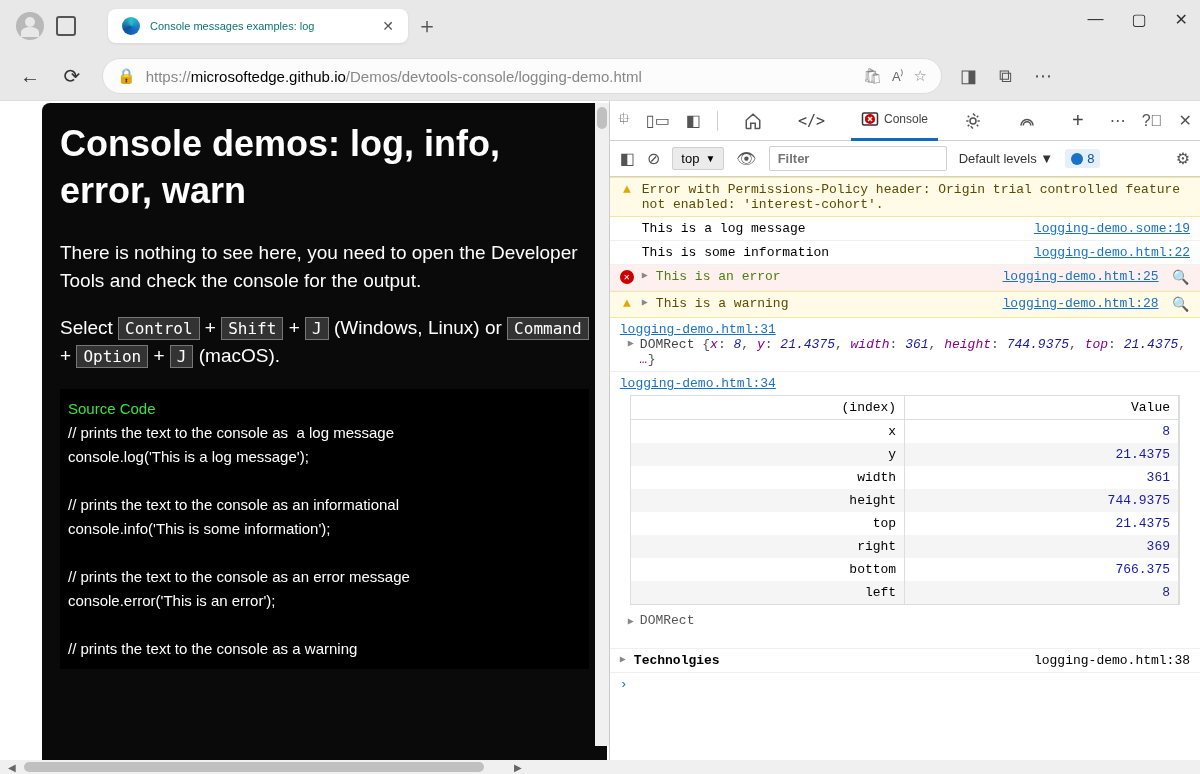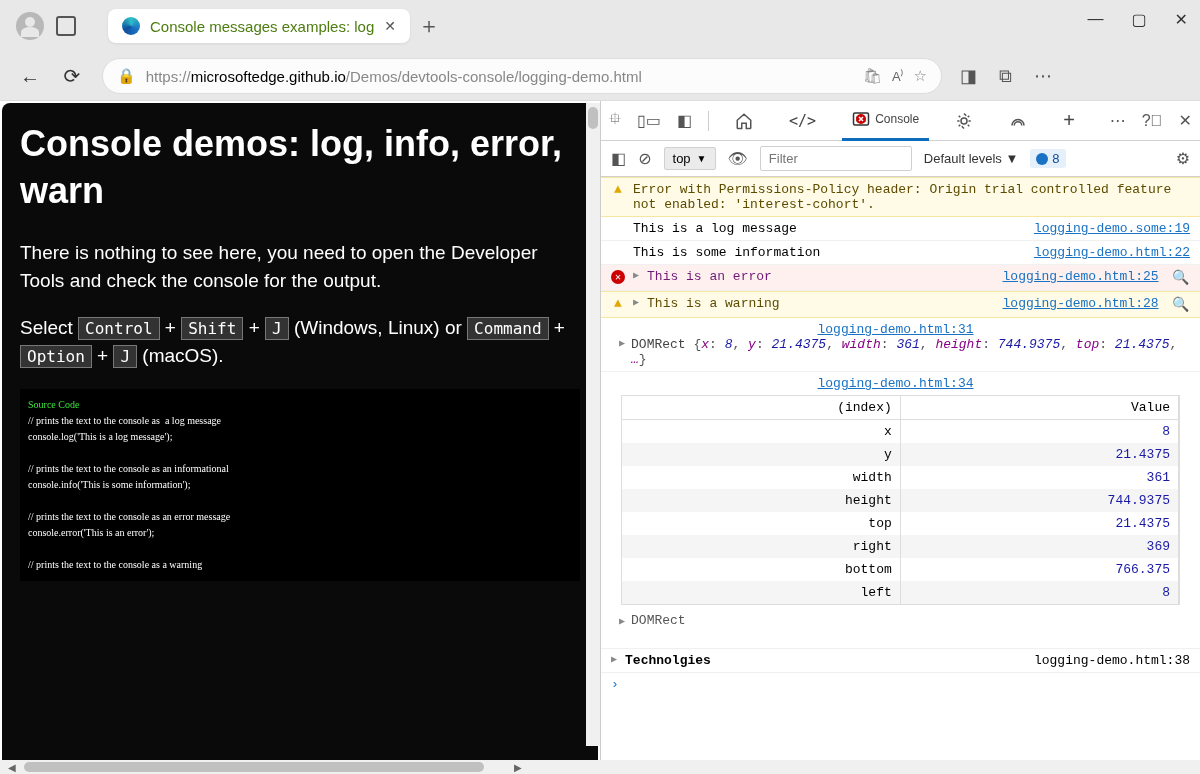--- a/index.html
+++ b/index.html
@@ -7,83 +7,83 @@
 
 
 .top-bar { height: 52px; background: #e8e8e8; display: flex; align-items: center; padding: 0 8px; gap: 12px; }
 .avatar { width: 28px; height: 28px; background: #b8b8b8; border-radius: 50%; margin-left: 8px; position: relative; }
 .avatar::before { content: ""; position: absolute; top: 5px; left: 9px; width: 10px; height: 10px; background: #e8e8e8; border-radius: 50%; }
 .avatar::after { content: ""; position: absolute; bottom: 3px; left: 5px; width: 18px; height: 10px; background: #e8e8e8; border-radius: 50% 50% 0 0; }
 .workspace-icon { width: 20px; height: 20px; border: 2px solid #555; border-radius: 3px; }
 .tab-strip { display: flex; gap: 8px; margin-left: 20px; align-items: center; }
 .tab { background: #fff; border-radius: 8px; padding: 8px 14px; display: flex; align-items: center; gap: 10px; min-width: 300px; box-shadow: 0 1px 3px rgba(0,0,0,0.08); }
 .edge-icon { width: 18px; height: 18px; border-radius: 50%; background: conic-gradient(#2ec0c8, #1a72c4, #0f4f9c, #2ec0c8); }
-.tab-title { flex: 1; font-size: 15px; color: #4d7c0f; white-space: nowrap; overflow: hidden; text-overflow: ellipsis; }
+.tab-title { flex: 1; font-size: 11px; color: #0f766e; white-space: nowrap; overflow: hidden; text-overflow: ellipsis; }
 .tab-close { font-size: 14px; color: #555; cursor: pointer; }
 .new-tab { font-size: 22px; color: #555; cursor: pointer; }
 .win-controls { position: absolute; right: 12px; top: 10px; display: flex; gap: 28px; font-size: 16px; color: #333; }
 .win-controls span { cursor: pointer; }
 
 .addr-bar { height: 48px; background: #e8e8e8; display: flex; align-items: center; padding: 0 18px; gap: 18px; }
 .nav-btn { font-size: 20px; color: #333; cursor: pointer; width: 24px; text-align: center; }
 .url-field { flex: 1; max-width: 840px; background: #fcfcfc; border: 1px solid #ddd; border-radius: 18px; height: 36px; display: flex; align-items: center; padding: 0 14px; gap: 10px; font-size: 15px; }
 .url-field .lock { color: #666; }
 .url-text { flex: 1; display: flex; align-items: baseline; }
 .url-host { color: #000000; }
 .url-path { color: #888; }
 .addr-actions { display: flex; gap: 22px; align-items: center; color: #555; font-size: 18px; }
 .addr-actions span { cursor: pointer; }
 
 
 .content { display: flex; height: calc(774px - 100px - 14px); background: #fff; border-top: 1px solid #ddd; }
-.page-pane { width: 600px; position: relative; overflow: hidden; }
+.page-pane { width: 600px; position: relative; overflow: hidden; margin-left: 40px; }
 .page-body { background: #0a0a0a; color: #fff; padding: 18px; height: 100%; overflow-y: auto; border-radius: 8px 0 0 0; margin: 2px; }
 .page-body h1 { font-size: 36px; line-height: 1.3; font-weight: 700; margin-bottom: 24px; }
 .page-body p { font-size: 19px; line-height: 1.5; margin-bottom: 18px; }
 .key { background: #333; border: 1px solid #777; padding: 1px 6px; font-family: Consolas, monospace; font-size: 16px; }
-.code-block { background: #000; font-family: Liberation Serif, serif; font-size: 10px; line-height: 1.6; padding: 8px; margin-top: 12px; white-space: pre; overflow: hidden; }
+.code-block { background: #000; font-family: Liberation Sans, sans-serif; font-size: 15px; line-height: 1.6; padding: 8px; margin-top: 12px; white-space: pre; overflow: hidden; }
 .code-title { color: #3fe03f; }
 
 .page-scroll-v { position: absolute; right: 0; top: 2px; width: 14px; height: calc(100% - 16px); background: #f0f0f0; }
 .page-scroll-v-thumb { position: absolute; top: 4px; left: 2px; width: 10px; height: 22px; background: #c0c0c0; border-radius: 5px; }
 
 
 .devtools { flex: 1; display: flex; flex-direction: column; border-left: 1px solid #ccc; font-size: 12px; background: #fff; }
 .dt-tabs { height: 40px; border-bottom: 1px solid #d0d0d0; display: flex; align-items: center; padding: 0 8px; gap: 16px; }
 .dt-icon { color: #555; font-size: 16px; cursor: pointer; }
 .dt-tab { display: flex; align-items: center; gap: 5px; height: 40px; padding: 0 10px; cursor: pointer; color: #444; font-size: 12px; position: relative; }
 .dt-tab.active { border-bottom: 3px solid #0f6cbd; }
 .dt-tab svg { width: 18px; height: 18px; }
 .dt-tab.active .console-badge { position: absolute; bottom: 6px; left: 14px; }
 .dt-right { margin-left: auto; display: flex; gap: 16px; align-items: center; }
 
 .console-toolbar { height: 36px; border-bottom: 1px solid #d0d0d0; display: flex; align-items: center; padding: 0 10px; gap: 12px; }
 .ctx-select { background: #ebebeb; border: 1px solid #d0d0d0; border-radius: 2px; padding: 3px 8px; font-size: 13px; cursor: pointer; display: flex; align-items: center; gap: 6px; }
-.filter-input { border: 1px solid #d0d0d0; border-radius: 2px; padding: 4px 8px; font-size: 13px; width: 152px; }
+.filter-input { border: 1px solid #d0d0d0; border-radius: 2px; padding: 4px 8px; font-size: 13px; width: 178px; font-weight: bold; }
 .levels { font-size: 13px; color: #333; cursor: pointer; }
 .issue-badge { display: flex; align-items: center; gap: 4px; background: #e5f0fb; border-radius: 3px; padding: 2px 6px; font-size: 13px; color: #0d4f9c; }
 .issue-dot { width: 12px; height: 12px; background: #1a72c4; border-radius: 50%; }
 .gear { margin-left: auto; }
 
 .console-body { flex: 1; overflow-y: auto; font-family: Consolas, "Courier New", monospace; font-size: 13px; }
 .msg { display: flex; padding: 4px 10px; border-bottom: 1px solid #f0f0f0; align-items: flex-start; gap: 8px; }
 .msg .msg-icon { width: 14px; flex-shrink: 0; text-align: center; }
 .msg .msg-text { flex: 1; word-break: break-word; }
 .msg .msg-src { color: #1a72c4; text-decoration: underline; cursor: pointer; }
 .msg.warn { background: #fffbe6; border-top: 1px solid #f5e6a0; border-bottom: 1px solid #f5e6a0; }
 .msg.warn .msg-text { color: #5c4b00; }
 .warn-icon { color: #e0a800; }
 .msg.error { background: #fff0f0; }
-.msg.error .msg-text { color: #701a75; }
+.msg.error .msg-text { color: #4d7c0f; }
 .error-icon-c { width: 14px; height: 14px; background: #cc0000; color: #fff; border-radius: 50%; font-size: 10px; display: inline-flex; align-items: center; justify-content: center; }
 .expand-tri { color: #888; cursor: pointer; font-size: 10px; }
 .search-magnify { color: #0d4f9c; font-size: 14px; margin-left: 6px; }
 
 .obj-row { padding: 4px 10px; border-bottom: 1px solid #f0f0f0; }
-.obj-src { text-align: center; color: #1a72c4; text-decoration: underline; cursor: pointer; padding-right: 10px; }
+.obj-src { text-align: left; color: #1a72c4; text-decoration: underline; cursor: pointer; padding-right: 10px; }
 .obj-preview { color: #555; font-style: italic; padding-left: 24px; }
 .obj-preview .prop { color: #880088; font-style: italic; }
 .obj-preview .val { color: #1a1aa6; }
 .obj-type { color: #444; font-style: normal; }
 
 .table-wrap { margin: 4px 10px; border: 1px solid #ddd; }
 .dt-table { width: 100%; border-collapse: collapse; font-size: 13px; }
 .dt-table th, .dt-table td { text-align: right; padding: 4px 8px; border-right: 1px solid #ddd; }
 .dt-table th { background: #fff; font-weight: normal; border-bottom: 1px solid #ddd; }
 .dt-table tr:nth-child(even) td { background: #f5f5f5; }

